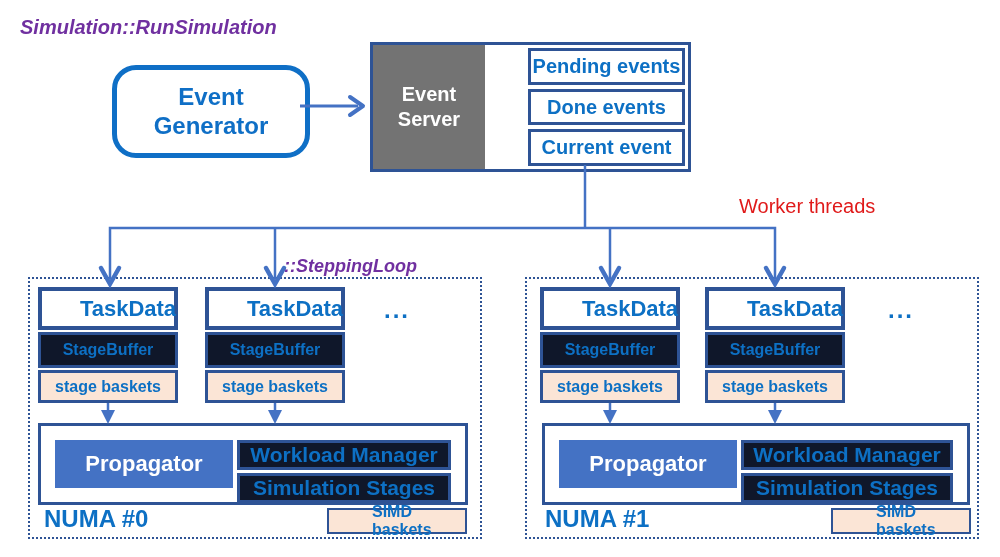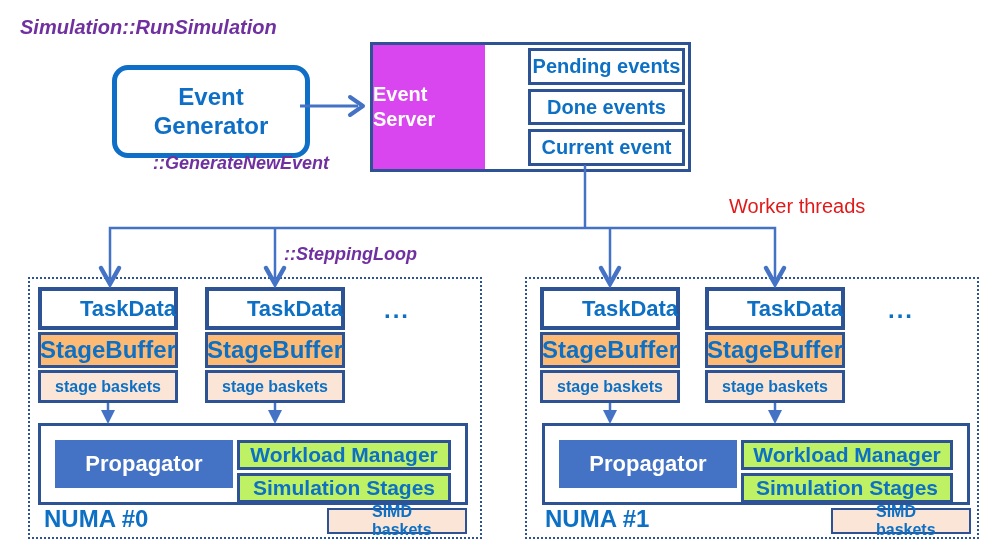--- a/index.html
+++ b/index.html
@@ -4,64 +4,64 @@
 <style>
   html,body{margin:0;padding:0;background:#ffffff;}
   .stage{
     position:relative;width:1000px;height:557px;background:#ffffff;overflow:hidden;
     font-family:"Liberation Sans", sans-serif;
   }
   
   .lbl{position:absolute;white-space:nowrap;z-index:5;}
   .purple{color:#7030A0;font-weight:bold;font-style:italic;font-size:18px;}
   .purple.big{font-size:20px;}
-  .red{color:#E01A1A;font-size:20px;font-weight:400;}
+  .red{color:#E01A1A;font-size:20px;font-weight:400;margin-left:10px;}
   
   .event-gen{
     position:absolute;left:112px;top:65px;width:188px;height:83px;z-index:3;
-    border:5px solid #0F6FC6;border-radius:16px;background:#ffffff;
+    border:5px solid #0F6FC6;border-radius:24px;background:#ffffff;
     display:flex;align-items:center;justify-content:center;text-align:center;
   }
   .event-gen span{color:#0F6FC6;font-weight:bold;font-size:24px;line-height:1.2;width:130px;}
   
   .event-server{
     position:absolute;left:370px;top:42px;width:315px;height:124px;z-index:3;
     border:3px solid #2E5395;background:#ffffff;display:flex;padding:0;
   }
   .es-left{
-    flex:0 0 112px;background:#d946ef;color:#ffffff;font-weight:bold;font-size:20px;
-    display:flex;align-items:center;justify-content:center;text-align:left;line-height:1.25;
+    flex:0 0 112px;background:#737373;color:#ffffff;font-weight:bold;font-size:20px;
+    display:flex;align-items:center;justify-content:center;text-align:center;line-height:1.25;
   }
   .es-rows{flex:1;display:flex;flex-direction:column;gap:4px;padding:3px 3px;margin-left:40px;}
   .es-row{
     flex:1;border:3px solid #2E5395;background:#ffffff;color:#0D70C4;font-weight:bold;font-size:20px;
     display:flex;align-items:center;justify-content:center;box-sizing:border-box;
   }
   
   .numa{position:absolute;border:2px dotted #2E5395;background:transparent;z-index:1;}
   
   .tg{position:absolute;width:140px;display:flex;flex-direction:column;gap:2px;z-index:3;}
   .tg > div{box-sizing:border-box;display:flex;align-items:center;justify-content:center;
             color:#0D70C4;font-weight:bold;}
   .tg-title{height:43px;border:4px solid #2E5395;background:#ffffff;font-size:22px;padding-left:40px;}
-  .tg-buffer{height:36px;border:3px solid #2E5395;background:#fdba74;font-size:24px;}
+  .tg-buffer{height:36px;border:3px solid #2E5395;background:#0f172a;font-size:16px;}
   .tg-baskets{height:33px;border:3px solid #2E5395;background:#FBE5D6;font-size:16px;}
   .dots{position:absolute;z-index:3;color:#0D70C4;font-weight:bold;font-size:24px;letter-spacing:2px;}
   
   .bigbox{
     position:absolute;height:82px;z-index:3;border:3px solid #2E5395;background:#ffffff;
     display:flex;gap:4px;padding:14px;box-sizing:border-box;
   }
   .prop{
     flex:0 0 178px;background:#4472C4;color:#ffffff;font-weight:bold;font-size:22px;
     display:flex;align-items:center;justify-content:center;
   }
   .mgr-col{flex:1;display:flex;flex-direction:column;gap:3px;}
   .mgr-row{
-    flex:1;border:3px solid #2E5395;background:#bef264;color:#0D70C4;font-weight:bold;font-size:21px;
+    flex:1;border:3px solid #2E5395;background:#0f172a;color:#0D70C4;font-weight:bold;font-size:21px;
     display:flex;align-items:center;justify-content:center;box-sizing:border-box;
   }
   .numa-label{position:absolute;z-index:3;color:#0D70C4;font-weight:bold;font-size:24px;white-space:nowrap;}
   .simd{
     position:absolute;width:140px;height:26px;z-index:4;border:2px solid #2E5395;background:#FBE5D6;
     color:#0D70C4;font-weight:bold;font-size:16px;display:flex;align-items:center;justify-content:center;
     box-sizing:border-box;
     padding-left:43px;
   }
   .connectors{position:absolute;left:0;top:0;z-index:4;pointer-events:none;}
@@ -95,22 +95,21 @@
     </g>
     <g fill="#4472C4" stroke="none">
       <polygon points="101,410 115,410 108,424"></polygon>
       <polygon points="268,410 282,410 275,424"></polygon>
       <polygon points="603,410 617,410 610,424"></polygon>
       <polygon points="768,410 782,410 775,424"></polygon>
     </g>
   </svg>
 
   <div class="lbl purple big" style="left:20px;top:16px">Simulation::RunSimulation</div>
-  <div class="lbl purple" style="left:153px;top:153px">::GenerateNewEvent</div>
-  <div class="lbl purple" style="left:284px;top:244px">::SteppingLoop</div>
+  <div class="lbl purple" style="left:284px;top:256px">::SteppingLoop</div>
   <div class="lbl red" style="left:729px;top:195px">Worker threads</div>
 
   <div class="event-gen">
     <span>Event Generator</span>
   </div>
 
   <div class="event-server">
     <div class="es-left">Event Server</div>
     <div class="es-rows">
       <div class="es-row">Pending events</div>

